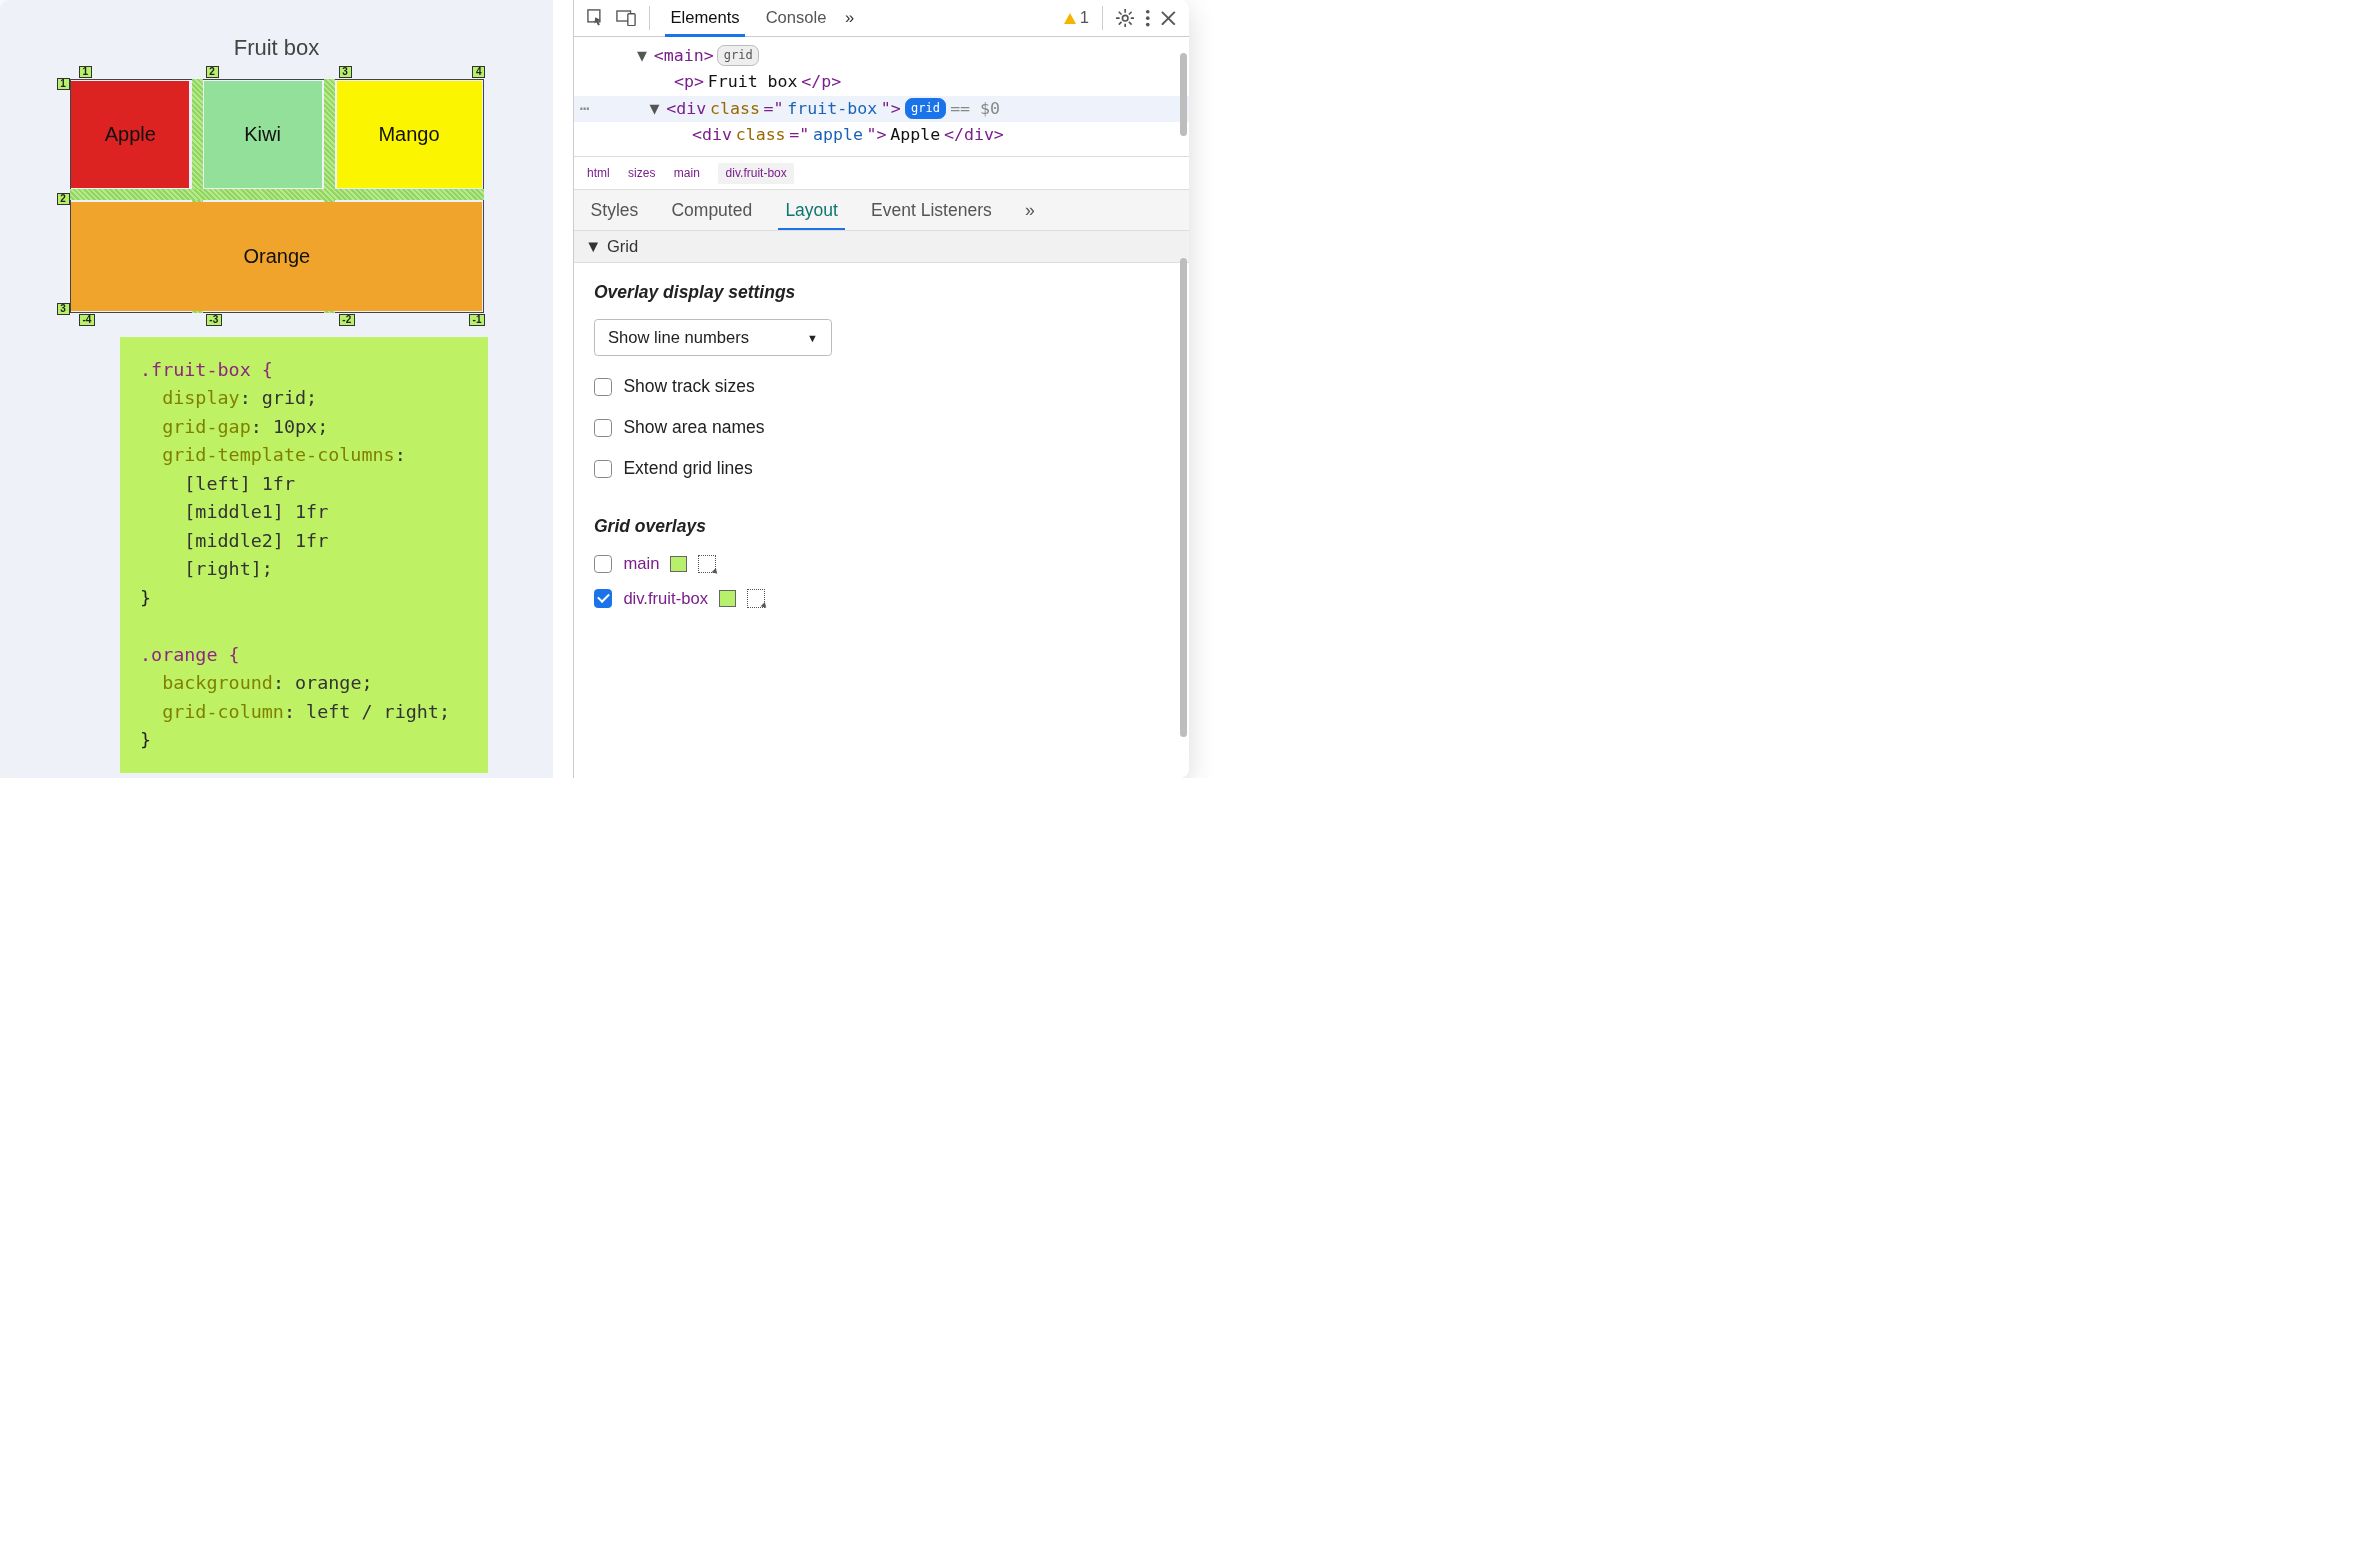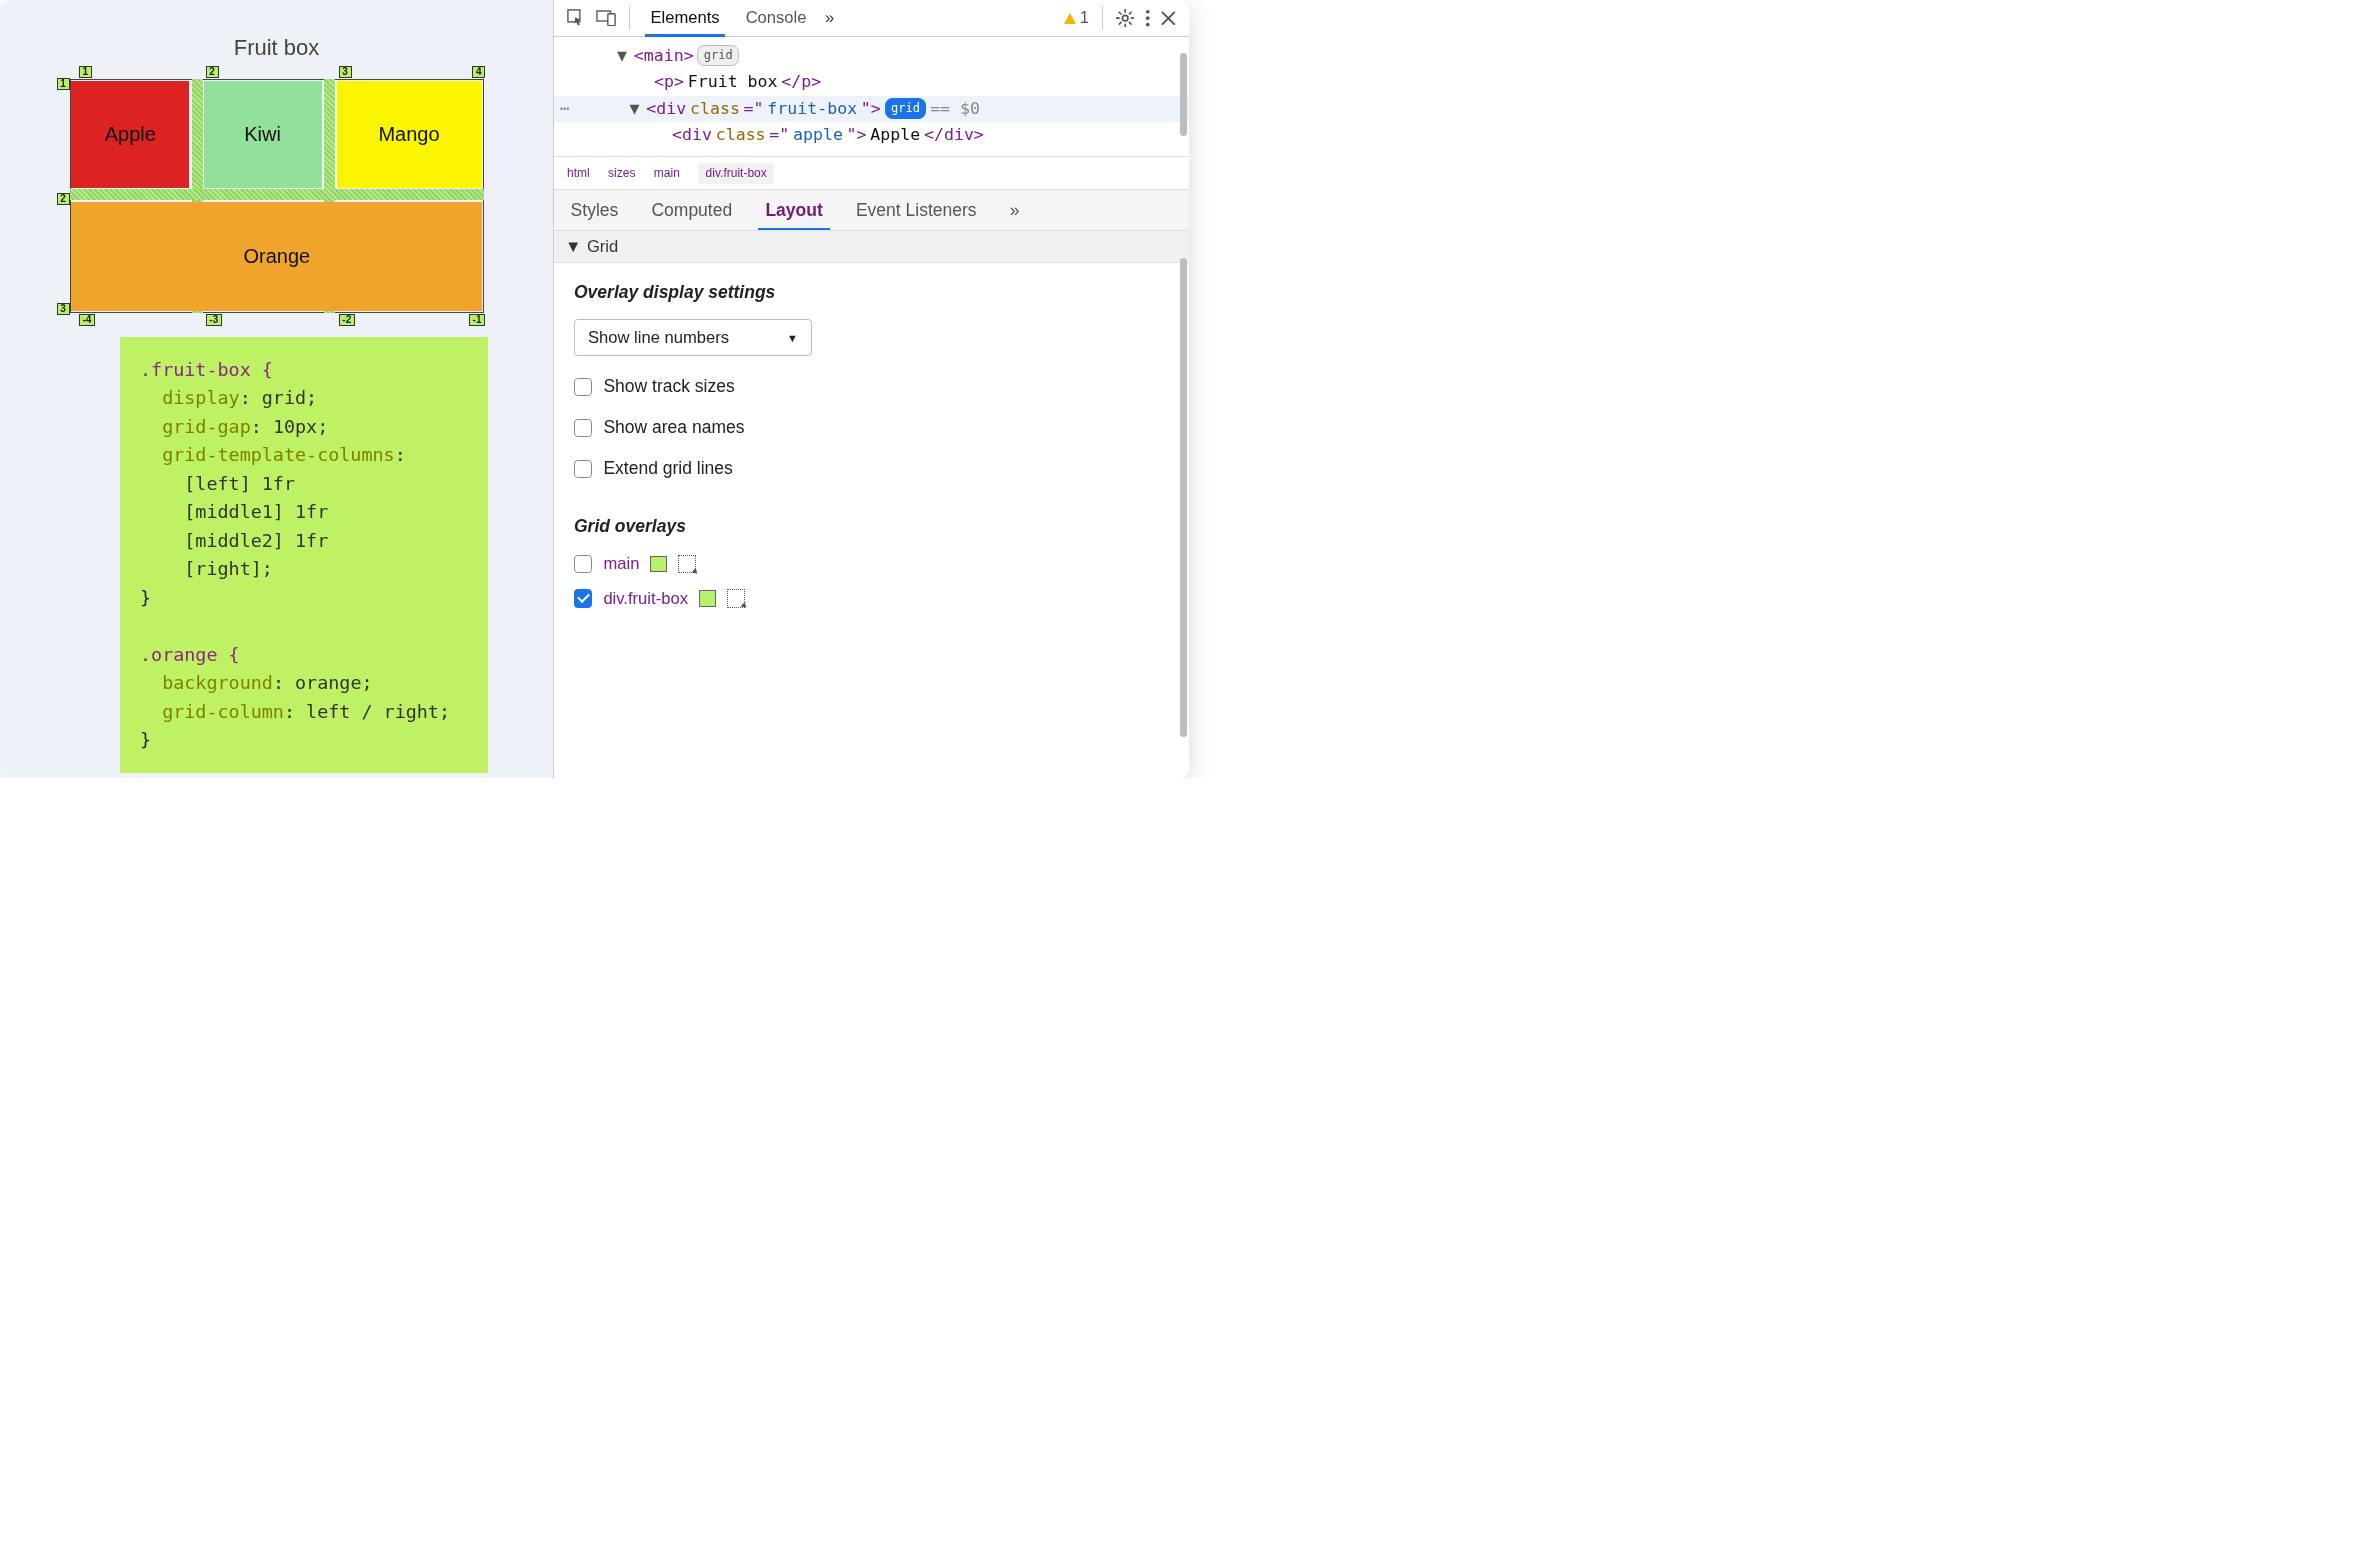--- a/index.html
+++ b/index.html
@@ -57,20 +57,21 @@
     white-space:pre; color:#222;
   }
   .sel{color:#8d2780;} .prop{color:#808000;} .val{color:#333;} .brace{color:#222;}
 
   
   .devtools {
     flex:1; height:100%; background:#fff;
     display:flex; flex-direction:column;
     border-left:0.9px solid #ccc;
     position:relative;
+    margin-left:20px;
   }
   .toolbar {
     height:37px; display:flex; align-items:center;
     border-bottom:0.9px solid #ccc; padding:0 7.4px;
     font-size:16.6px; color:#333;
   }
   .tb-btn { padding:0 5.5px; height:24px; display:inline-flex; align-items:center; justify-content:center; cursor:default;}
   .tb-sep { width:0.9px; height:24px; background:#ccc; margin:0 7.4px;}
   .tab { padding:0 13px; height:37px; display:inline-flex; align-items:center; color:#555; position:relative;}
   .tab.active { color:#111; }
@@ -98,21 +99,21 @@
     font-size:12px;color:#7a1e8c;
   }
   .crumb{cursor:default}
   .crumb.active{background:#f1f1f1;padding:3.7px 7.4px;border-radius:1.8px;color:#7a1e8c;}
 
   .subtabs{
     display:flex;align-items:center;gap:0;
     border-bottom:0.9px solid #ddd;background:#f5f5f5;height:41px;font-size:17.5px;
   }
   .stab{padding:0 16.6px;color:#555;height:100%;display:inline-flex;align-items:center;position:relative;}
-  .stab.active{color:#701a75;font-weight:bold;}
+  .stab.active{color:#0f766e;}
   .stab.active::after{content:"";position:absolute;left:9.2px;right:9.2px;bottom:0;height:2.8px;background:#1a73e8;}
 
   .section-hdr{
     background:#f1f1f1;border-bottom:0.9px solid #ddd;padding:5.5px 11px;
     font-size:16.6px;color:#333;display:flex;align-items:center;gap:5.5px;
   }
   .section-body{padding:18.4px 20px;font-size:17.5px;color:#222;}
   .settings-title{font-weight:600;margin-bottom:16.6px;font-style:italic;}
   .select-box{display:inline-flex;align-items:center;border:0.9px solid #bbb;border-radius:3.7px;padding:7.4px 13px;font-size:16.6px;min-width:238px;justify-content:space-between;}
   .select-caret{margin-left:16.6px;font-size:11px;}

